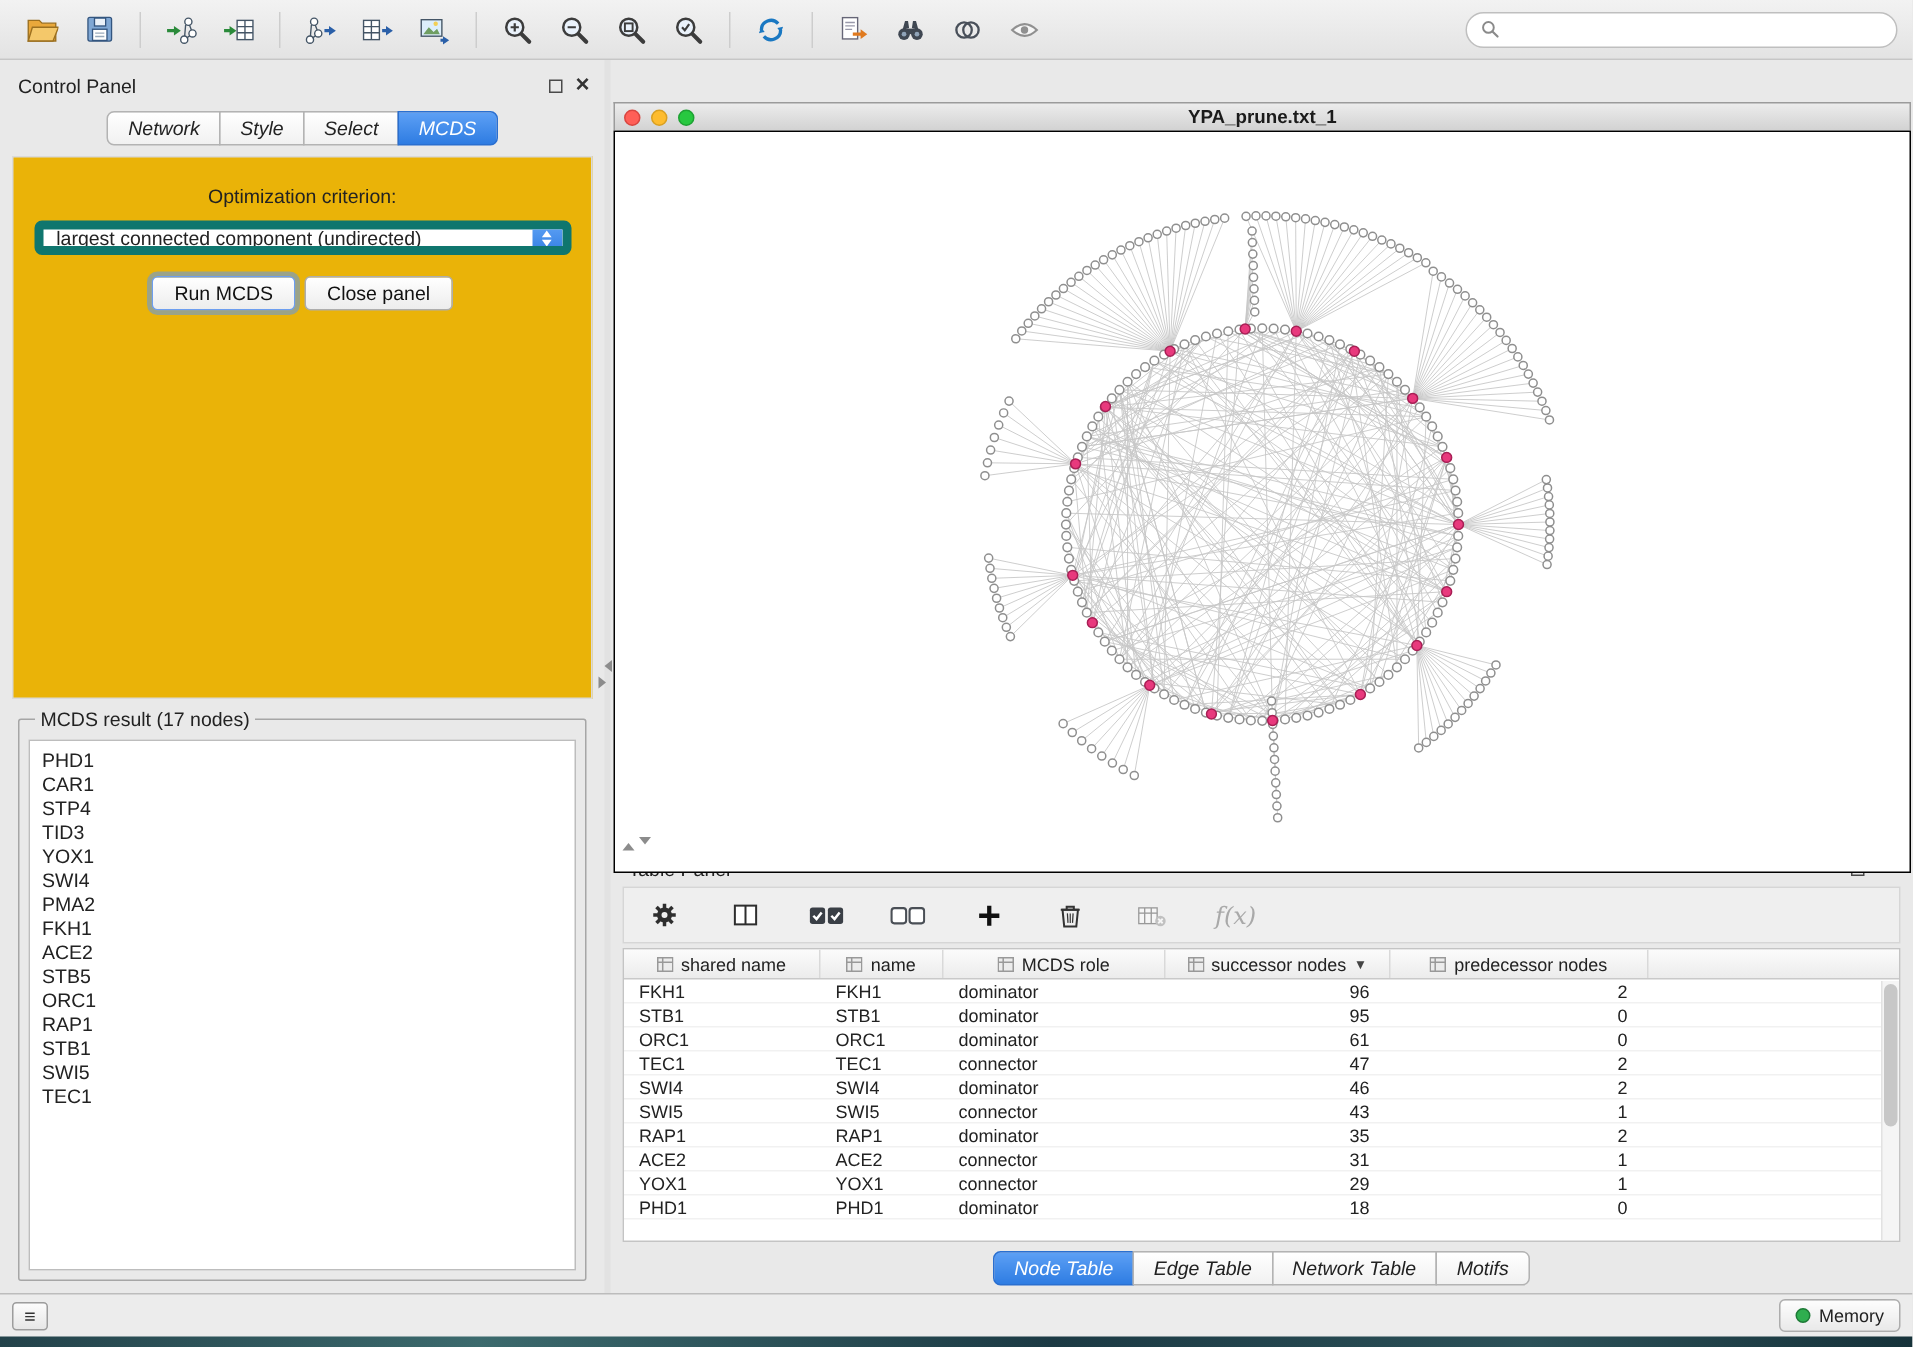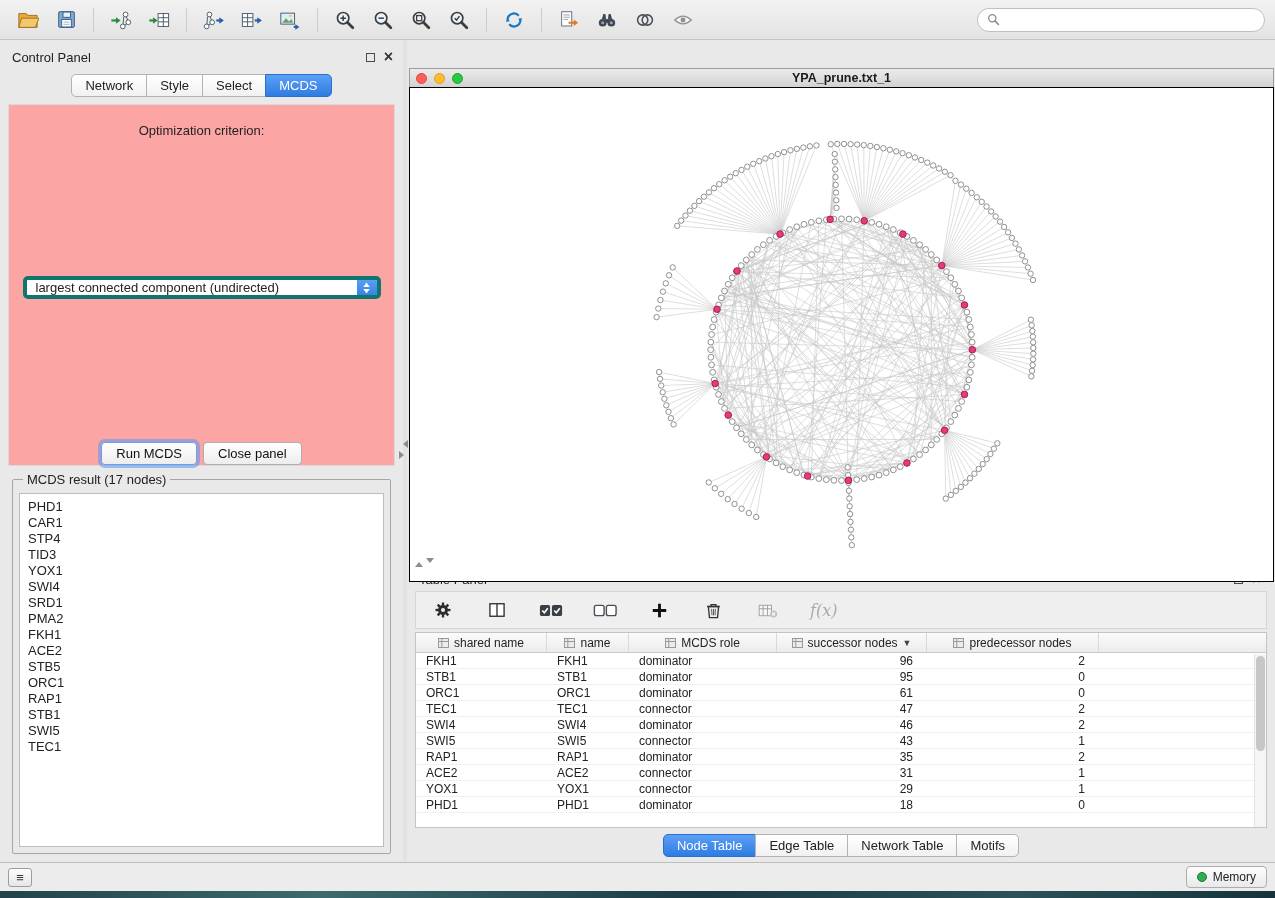--- a/index.html
+++ b/index.html
@@ -20,28 +20,28 @@
   .main { flex:1; display:flex; min-height:0; }
 
   
   .control-panel { width:403px; flex:none; background:#e9e9e9; display:flex; flex-direction:column; }
   .cp-header { height:28px; flex:none; display:flex; align-items:center; padding:6px 10px 0 12px; font-size:13px; }
   .win-icons { margin-left:auto; display:flex; align-items:center; gap:9px; }
   .float-ico { width:9px; height:9px; border:1.5px solid #4a4a4a; display:inline-block; }
   .close-ico { font-size:16px; font-weight:700; line-height:12px; color:#333; }
   .cp-tabs { display:flex; justify-content:center; padding:6px 0 5px; }
   .seg { font-size:13px; padding:3px 13px; background:linear-gradient(#fff,#f1f1f1); border:1px solid #b3b3b3;
-         margin-left:-1px; color:#222; }
+         margin-left:-1px; color:#222;font-style:italic; }
   .seg.first { border-radius:5px 0 0 5px; margin-left:0; }
   .seg.last { border-radius:0 5px 5px 0; }
   .seg.active { background:linear-gradient(#5da0f5,#2e7ce2); border-color:#2a6fd0; color:#fff; }
-  .cp-content { margin:2px 8px 0 8px; height:362px; flex:none; background:#fca5a5; border:1px solid #dadada;
-                display:flex; flex-direction:column; align-items:center; padding-top:18px;justify-content:space-between; }
+  .cp-content { margin:2px 8px 0 8px; height:362px; flex:none; background:#eab308; border:1px solid #dadada;
+                display:flex; flex-direction:column; align-items:center; padding-top:18px; }
   .opt-label { font-size:13px; margin-bottom:9px; }
-  .dropdown { width:358px; height:23px; background:#fff; border:4px solid #0f766e; border-radius:5px;
+  .dropdown { width:358px; height:23px; background:#fff; border:6px solid #0f766e; border-radius:5px;
               display:flex; align-items:center; overflow:hidden; }
   .dropdown .dd-value { flex:1; font-size:13px; padding-left:9px; white-space:nowrap; }
   .dropdown .dd-btn { width:20px; height:23px; flex:none; background:linear-gradient(#63a5f7,#2e7ce2);
                       display:flex; align-items:center; justify-content:center; border-radius:0 4px 4px 0; }
   .cp-buttons { display:flex; gap:6px; margin-top:14px; }
   .btn { font-size:13px; padding:3px 14px; background:linear-gradient(#ffffff,#ededed); border:1px solid #adadad;
          border-radius:4px; color:#111; }
   .btn.focused { box-shadow:0 0 0 3px rgba(90,150,243,.55); border-color:#6d9ef0; }
   .cp-fieldset { margin:6px 12px 8px 12px; flex:1; min-height:0; border:1px solid #a6a6a6; border-radius:2px;
                  padding:6px 6px 6px 6px; display:flex; }
@@ -327,21 +327,20 @@
       </div>
       <fieldset class="cp-fieldset">
         <legend>MCDS result (17 nodes)</legend>
         <div class="result-list">
             <div class="result-item">PHD1</div>
             <div class="result-item">CAR1</div>
             <div class="result-item">STP4</div>
             <div class="result-item">TID3</div>
             <div class="result-item">YOX1</div>
             <div class="result-item">SWI4</div>
-            <div class="result-item">SRD1</div>
             <div class="result-item">PMA2</div>
             <div class="result-item">FKH1</div>
             <div class="result-item">ACE2</div>
             <div class="result-item">STB5</div>
             <div class="result-item">ORC1</div>
             <div class="result-item">RAP1</div>
             <div class="result-item">STB1</div>
             <div class="result-item">SWI5</div>
             <div class="result-item">TEC1</div>
           </div>

